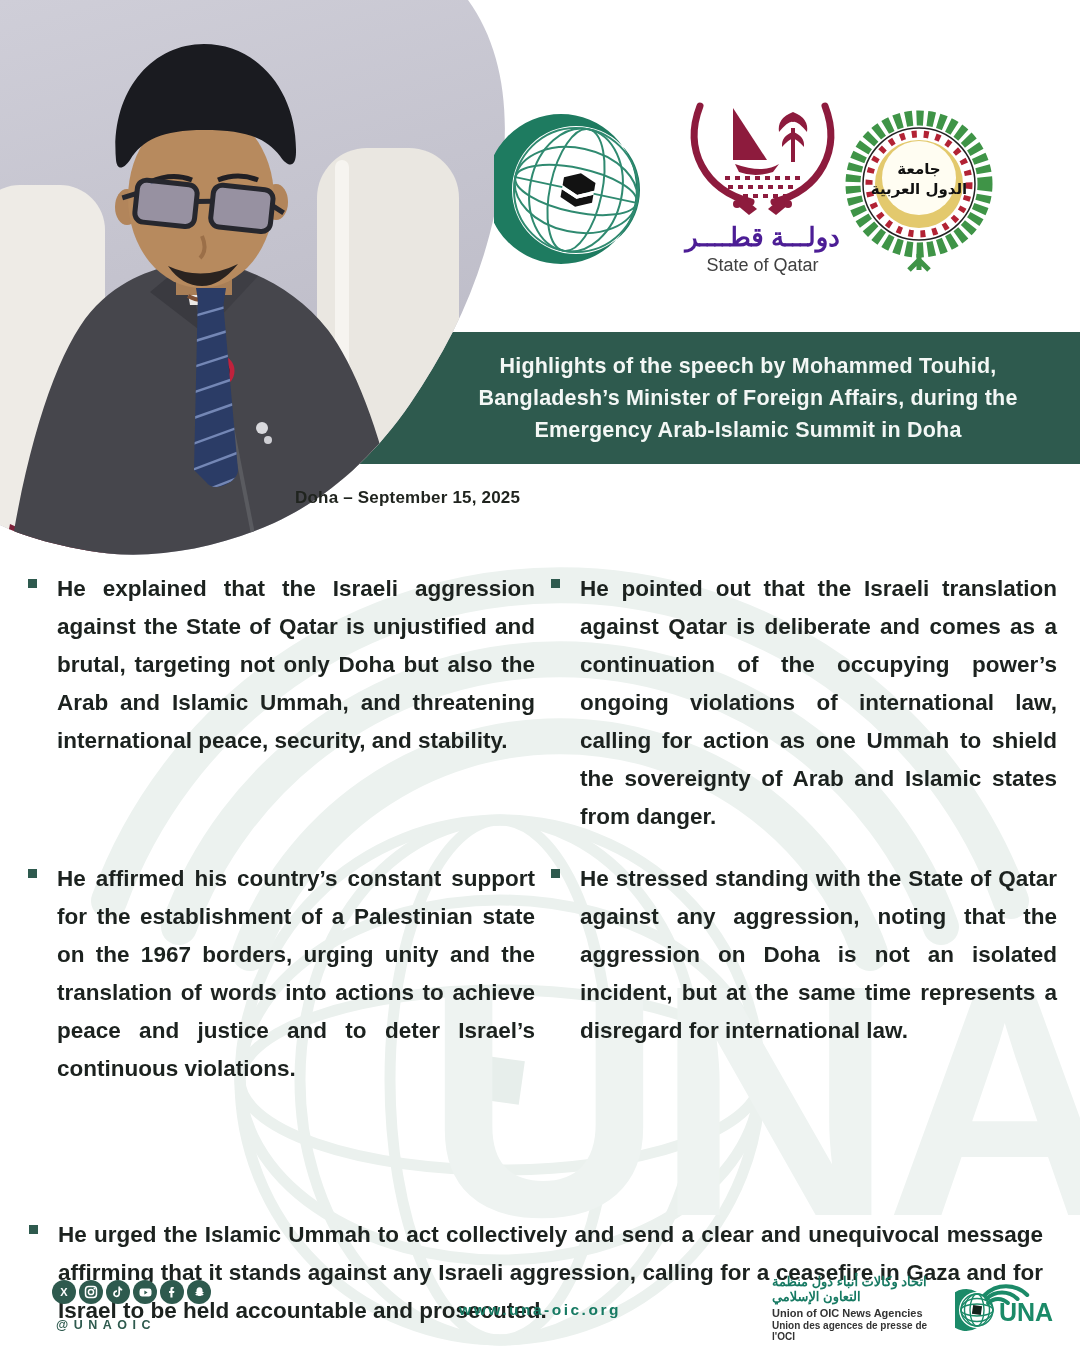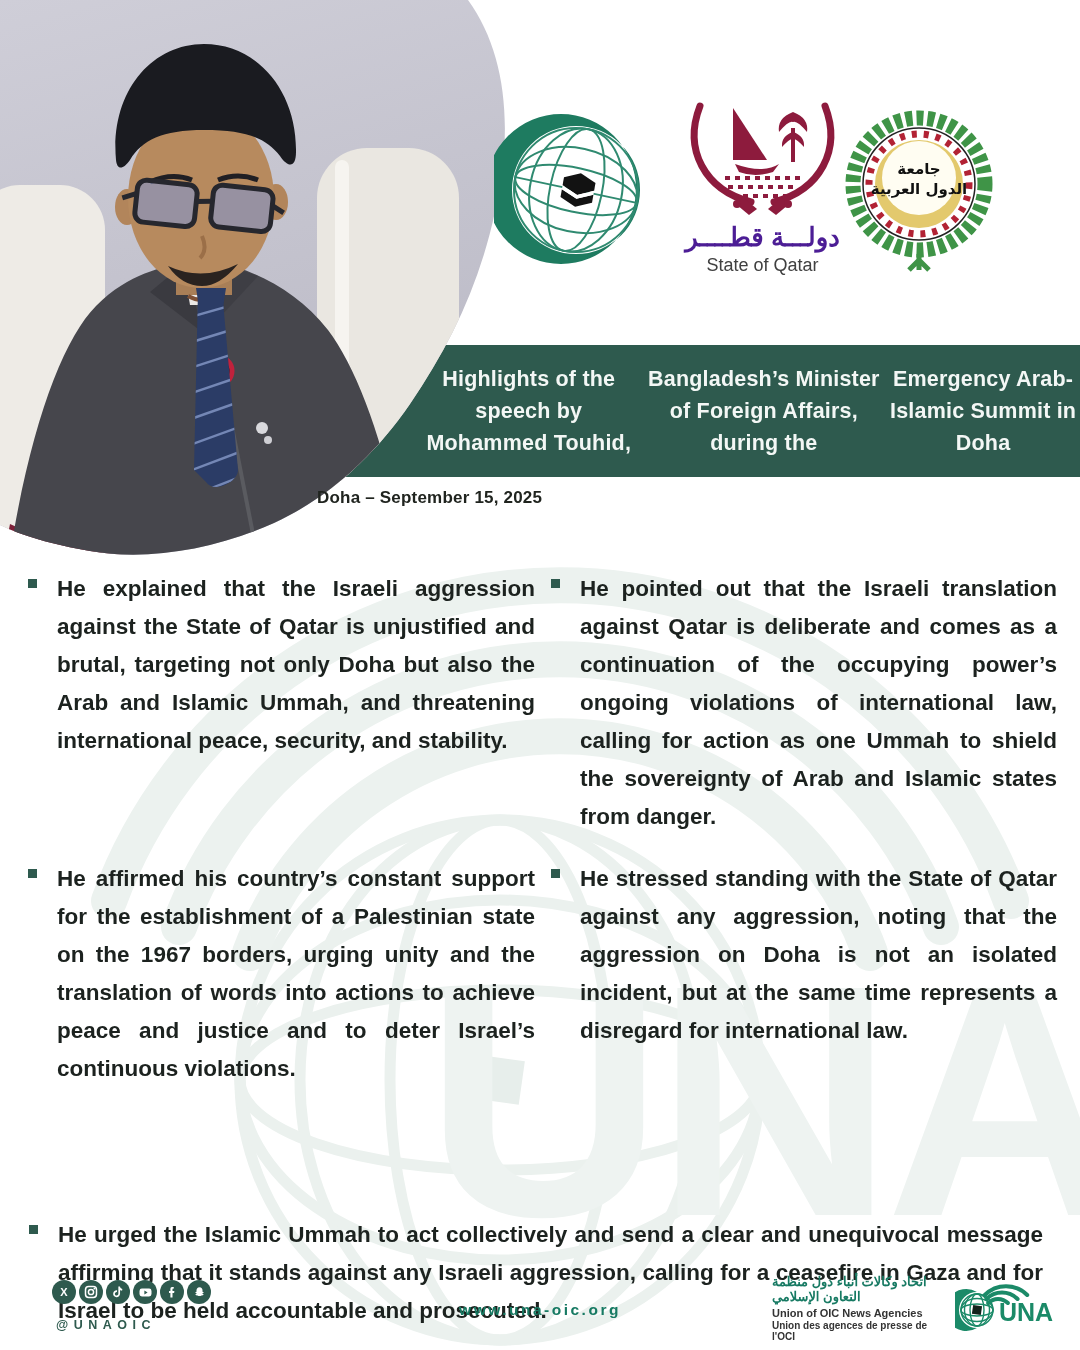--- a/index.html
+++ b/index.html
@@ -1,28 +1,28 @@
 <!DOCTYPE html>
 <html><head>
 <meta charset="utf-8">
 <style>
   html,body{margin:0;padding:0;background:#ffffff;}
   #page{position:relative;width:1080px;height:1350px;background:#ffffff;overflow:hidden;
         font-family:"Liberation Sans",sans-serif;}
   
   .watermark{position:absolute;left:0;top:0;z-index:0;}
   
-  .banner{position:absolute;left:288px;top:345px;width:792px;height:132px;background:#2e5a4e;z-index:1;
-          display:flex;flex-direction:row;justify-content:center;align-items:center;
+  .banner{position:absolute;left:288px;top:332px;width:792px;height:132px;background:#2e5a4e;z-index:1;
+          display:flex;flex-direction:column;justify-content:center;align-items:center;
           padding-left:128px;box-sizing:border-box;}
   .banner .line{color:#f3f7f5;font-weight:700;font-size:21.5px;line-height:32px;text-align:center;
           letter-spacing:.2px;}
   
   .date{position:absolute;left:295px;top:488px;font-size:17px;font-weight:700;color:#20241f;z-index:3;
-        letter-spacing:.2px;margin-left:22px;}
+        letter-spacing:.2px;}
   
   .photo{position:absolute;left:0;top:0;z-index:2;}
   
   .logo{position:absolute;z-index:2;}
   .logo-oic{left:494px;top:110px;}
   .logo-qatar{left:655px;top:98px;width:215px;text-align:center;}
   .logo-qatar .ar{font-size:26px;color:#4c1d95;font-weight:700;letter-spacing:1px;margin-top:2px;}
   .logo-qatar .en{font-size:18px;color:#404040;margin-top:2px;font-family:"Liberation Sans",sans-serif;}
   .logo-arab{left:843px;top:100px;}
   

